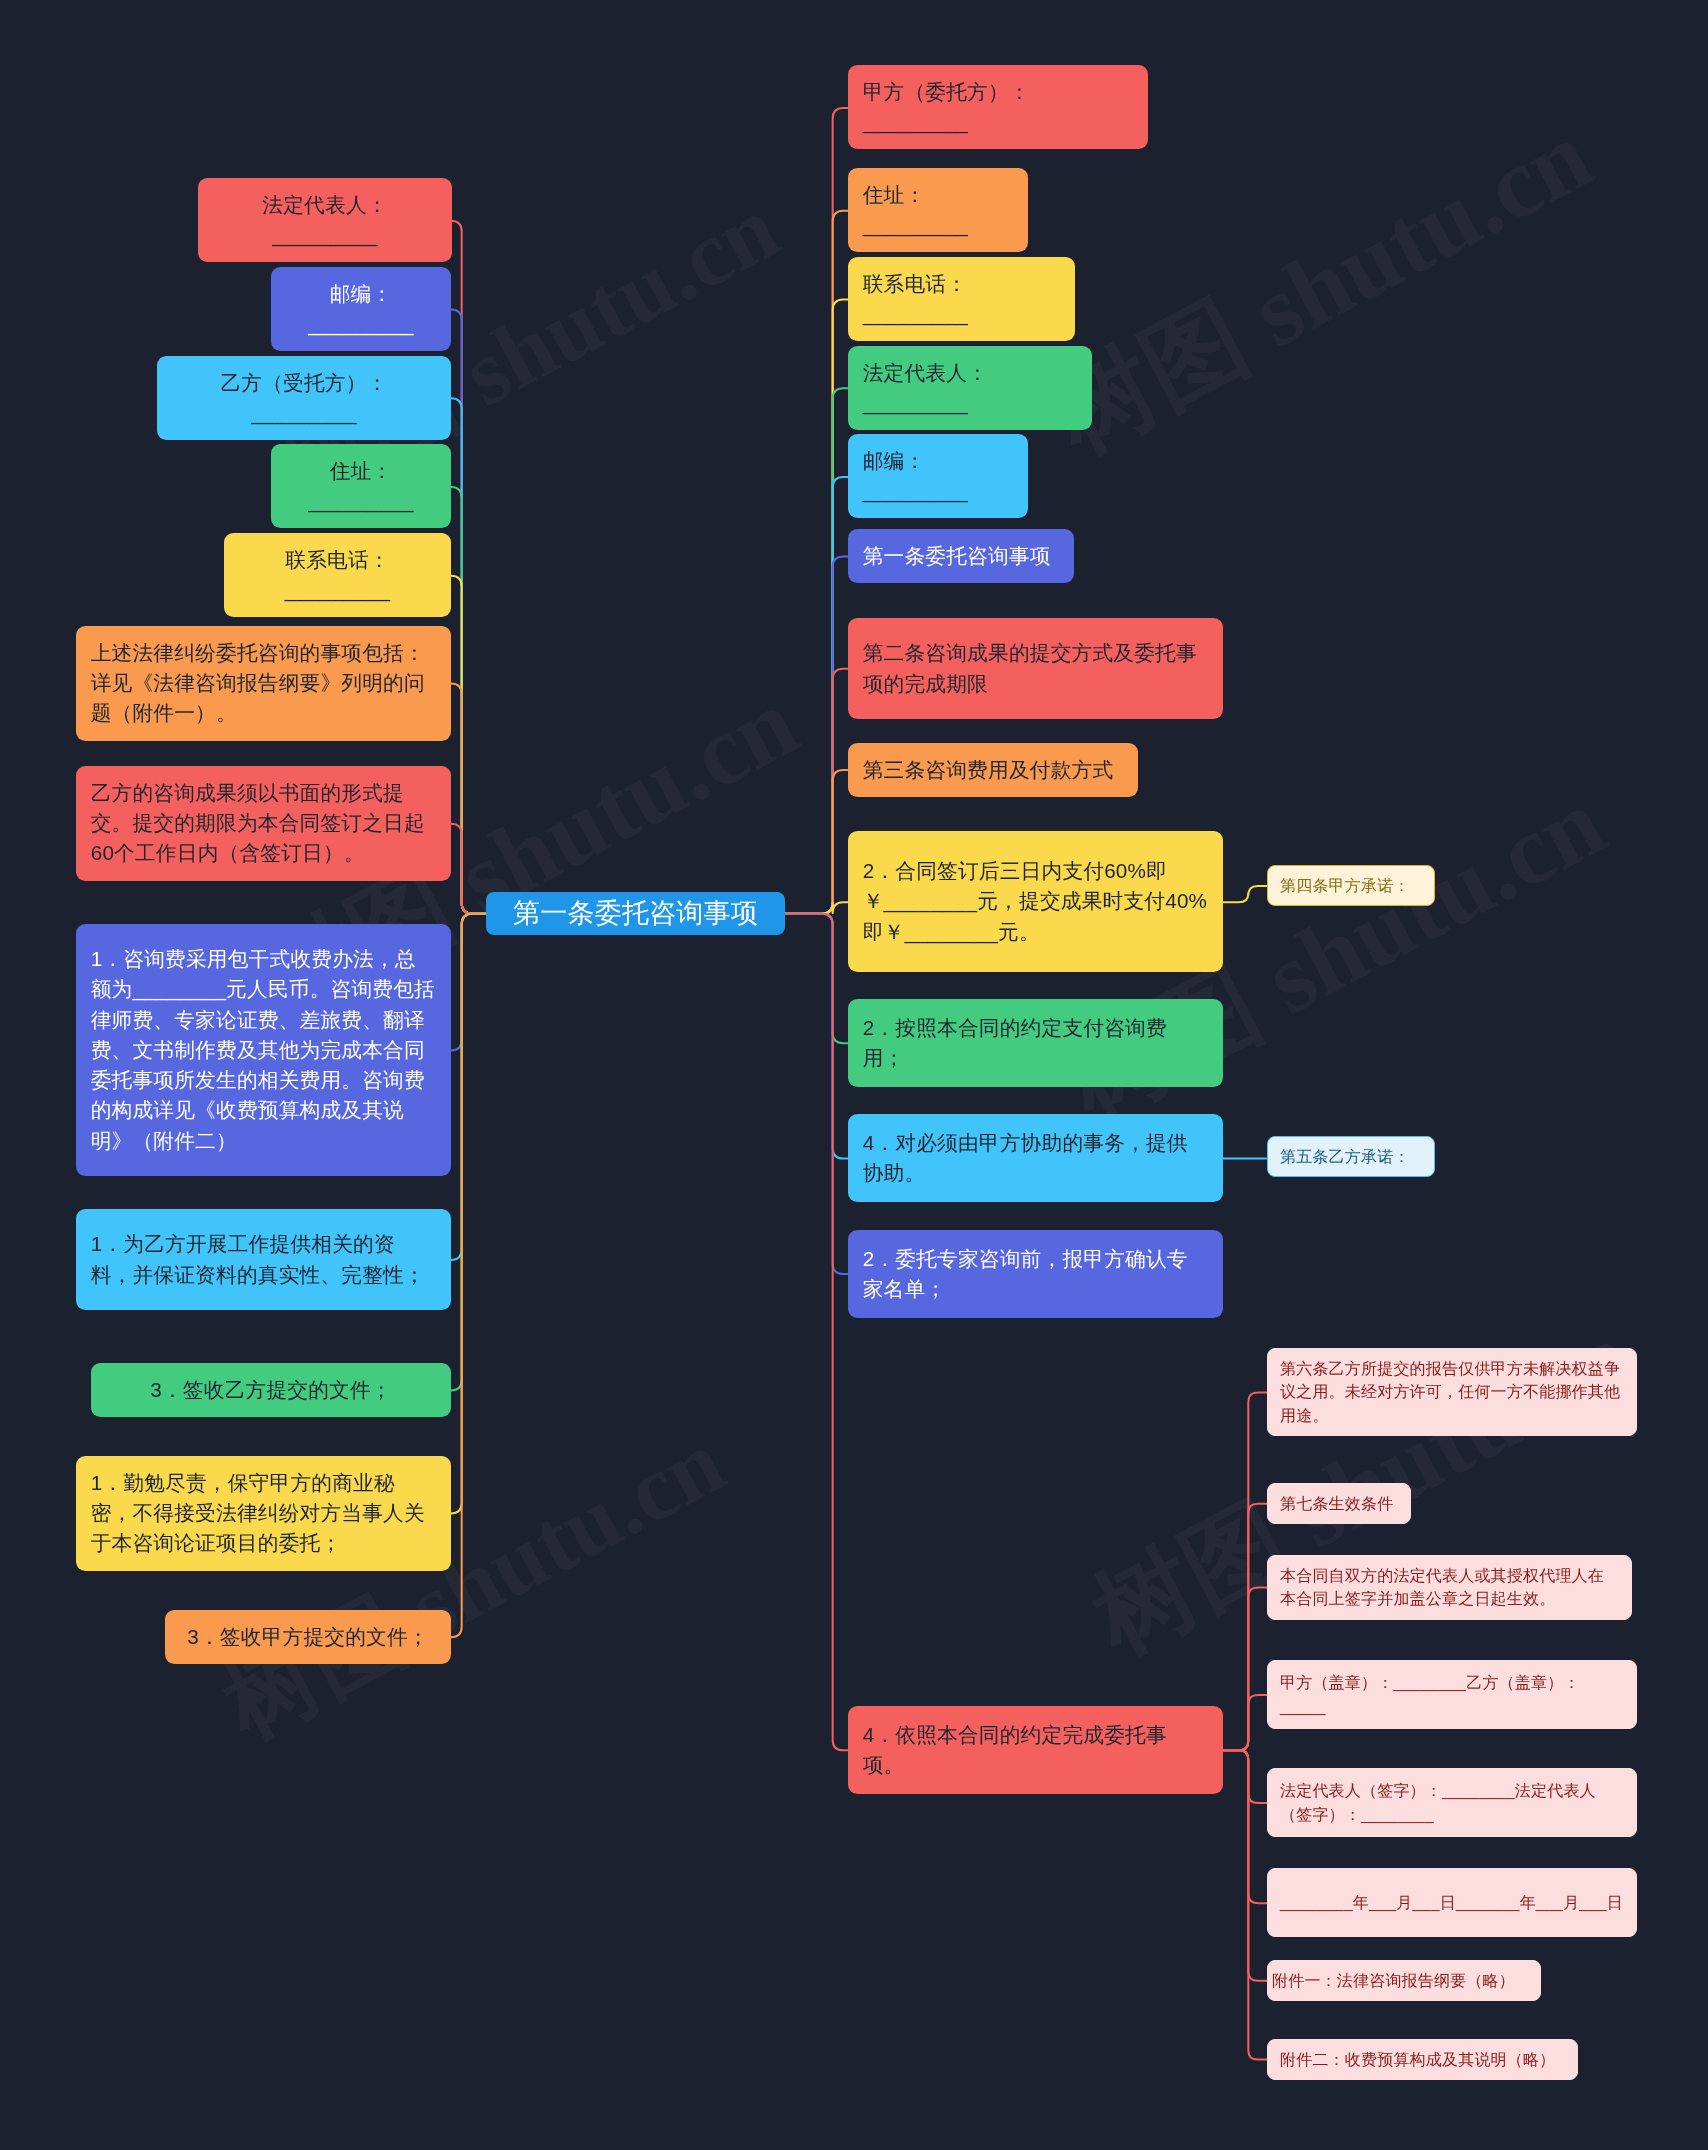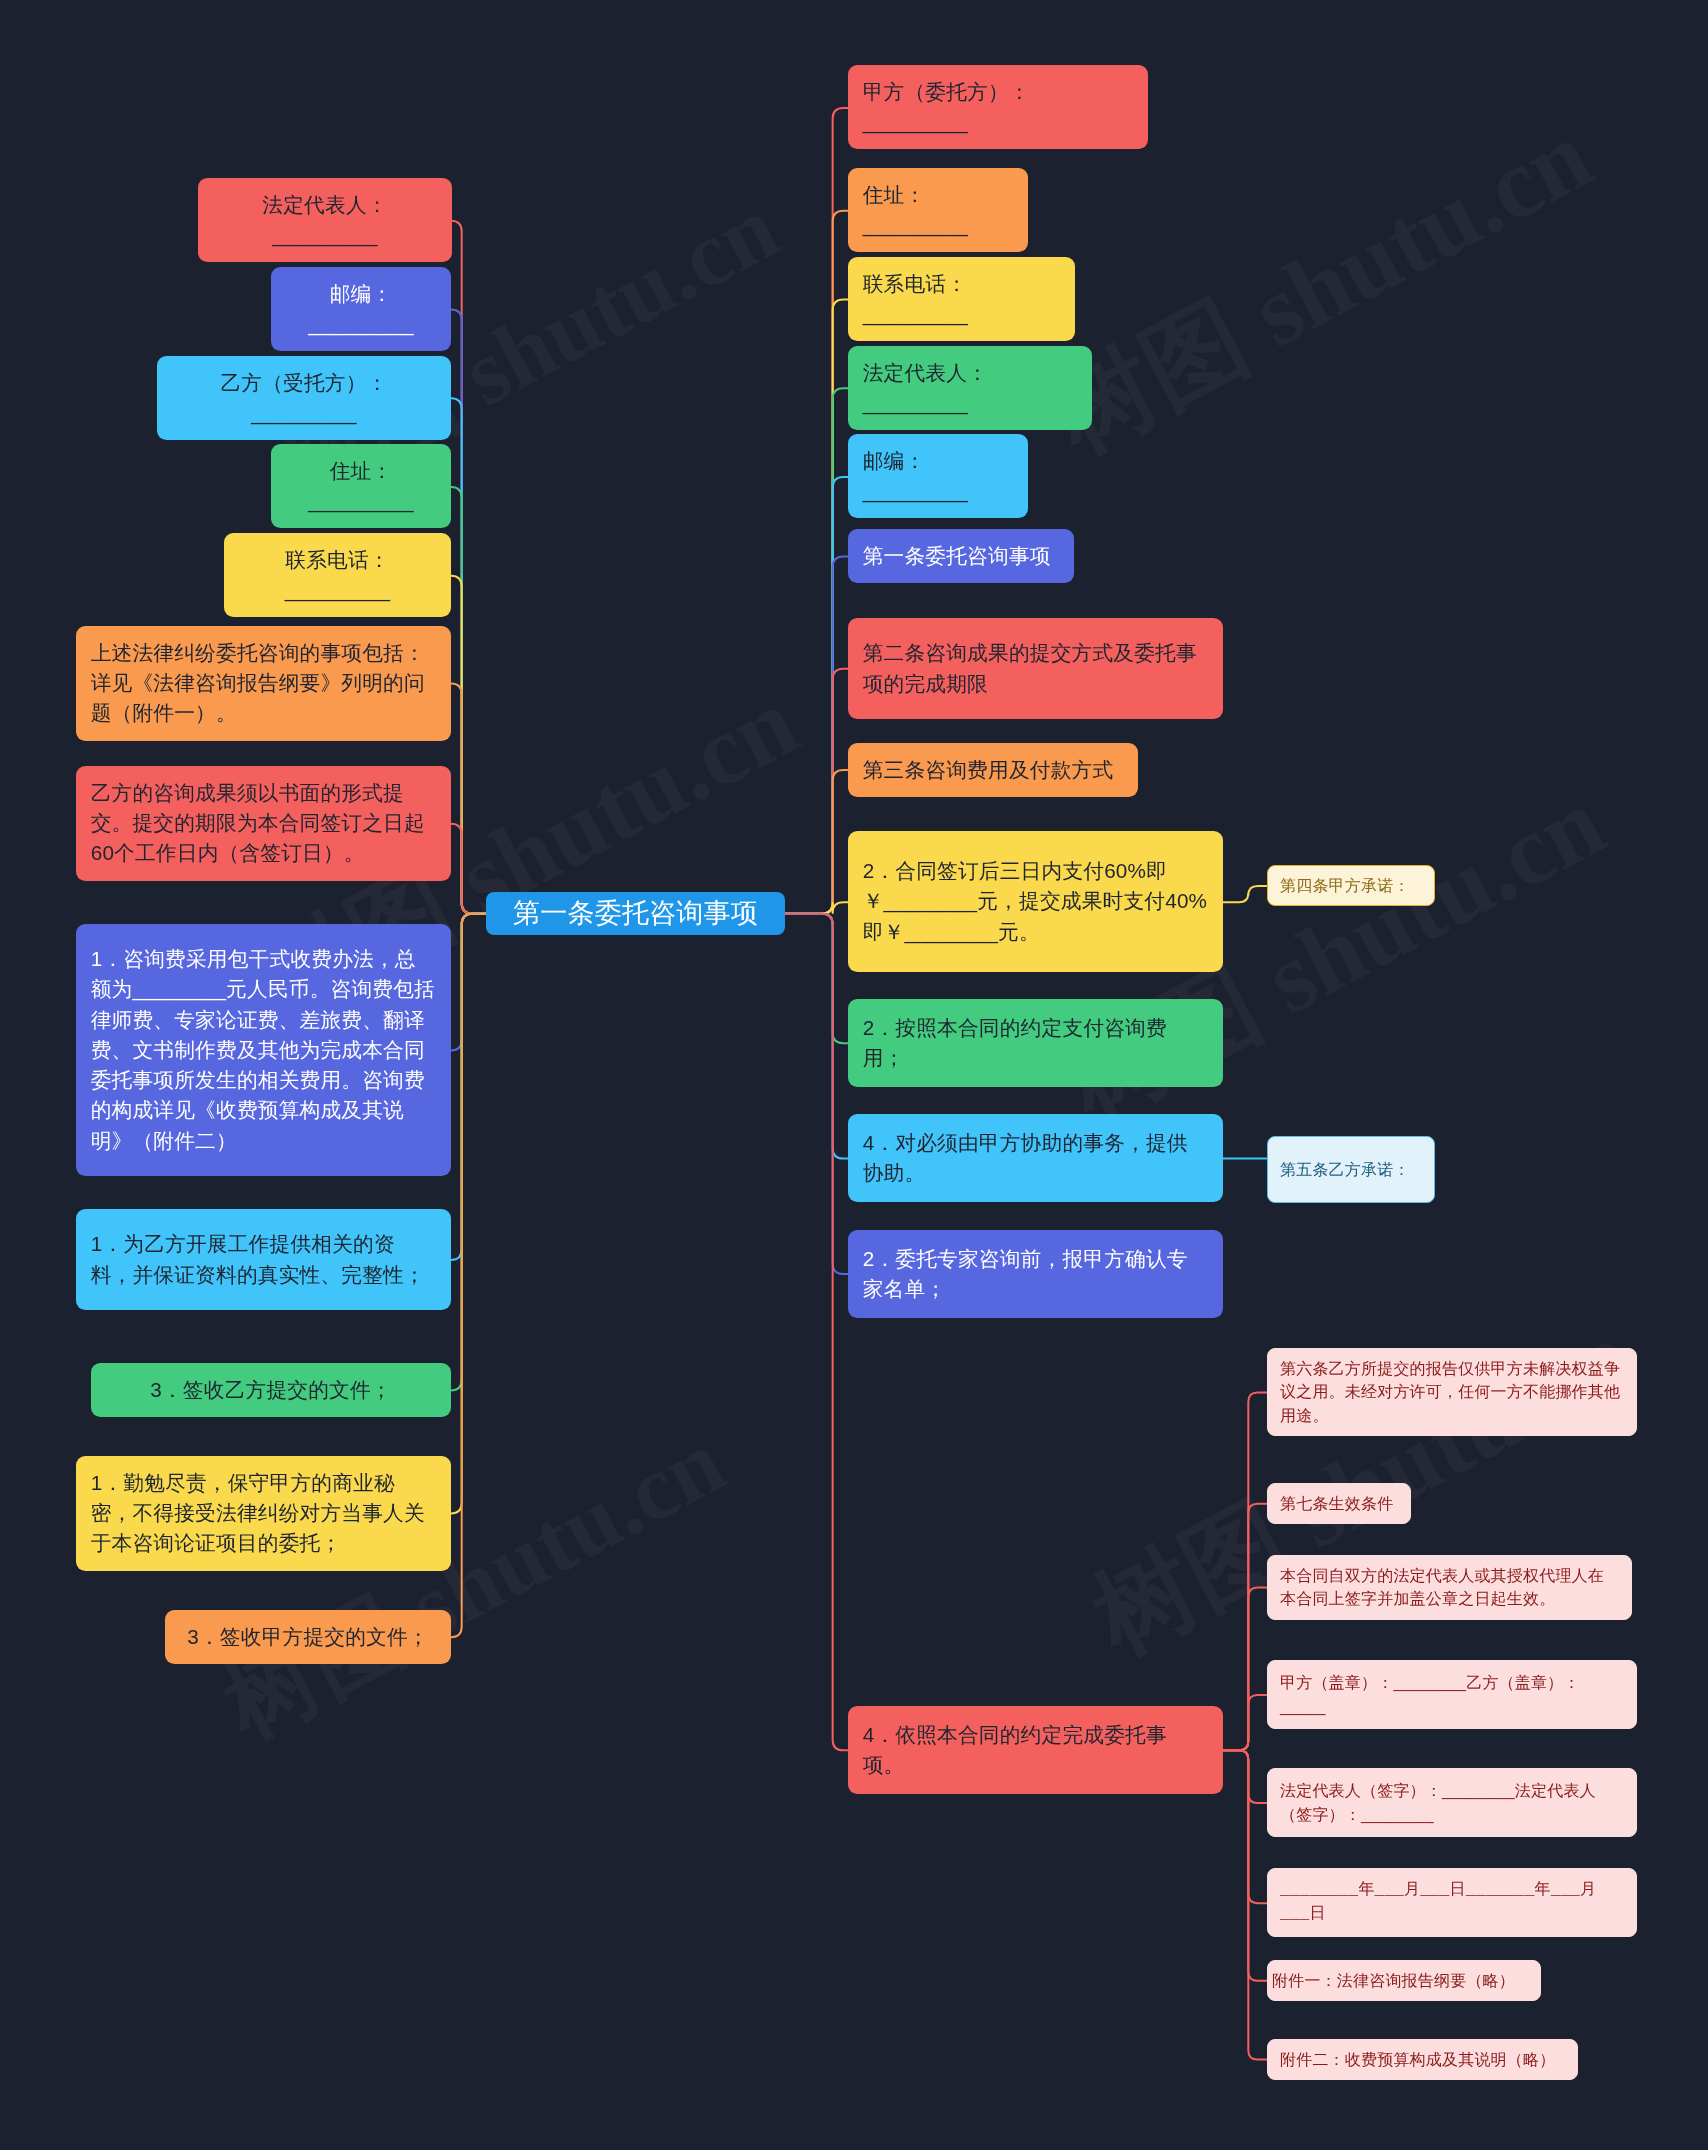--- a/index.html
+++ b/index.html
@@ -177,39 +177,39 @@
       </div>
       <div class="node light" style="left: 848px; top: 1230px; width: 375px; min-height: 88px; background: rgb(87, 103, 224); color: rgb(255, 255, 255);">
         <span class="txt">2．委托专家咨询前，报甲方确认专家名单；</span>
       </div>
       <div class="node dark" style="left: 848px; top: 1706px; width: 375px; min-height: 88px; background: rgb(244, 96, 94); color: rgb(30, 36, 48);">
         <span class="txt">4．依照本合同的约定完成委托事项。</span>
       </div>
       <div class="node dark" style="left: 1267px; top: 865px; width: 168px; min-height: 40px; background: rgb(252, 243, 216); border: 1.3px solid rgb(224, 179, 32); font-size: 16px; padding: 8px 12px; border-radius: 8px; color: rgb(138, 109, 20);">
         <span class="txt">第四条甲方承诺：</span>
       </div>
-      <div class="node dark" style="left: 1267px; top: 1136px; width: 168px; min-height: 40px; background: rgb(226, 242, 251); border: 1.3px solid rgb(86, 189, 234); font-size: 16px; padding: 21px 12px; border-radius: 8px; color: rgb(29, 93, 128);">
+      <div class="node dark" style="left: 1267px; top: 1136px; width: 168px; min-height: 40px; background: rgb(226, 242, 251); border: 1.3px solid rgb(86, 189, 234); font-size: 16px; padding: 8px 12px; border-radius: 8px; color: rgb(29, 93, 128);">
         <span class="txt">第五条乙方承诺：</span>
       </div>
       <div class="node dark" style="left: 1267px; top: 1348px; width: 370px; min-height: 83px; background: rgb(251, 222, 221); border: 1.3px solid rgb(251, 222, 221); font-size: 16px; padding: 8px 12px; border-radius: 8px; color: rgb(139, 26, 26);">
         <span class="txt">第六条乙方所提交的报告仅供甲方未解决权益争议之用。未经对方许可，任何一方不能挪作其他用途。</span>
       </div>
       <div class="node dark" style="left: 1267px; top: 1483px; width: 144px; min-height: 40px; background: rgb(251, 222, 221); border: 1.3px solid rgb(251, 222, 221); font-size: 16px; padding: 8px 12px; border-radius: 8px; color: rgb(139, 26, 26);">
         <span class="txt">第七条生效条件</span>
       </div>
       <div class="node dark" style="left: 1267px; top: 1555px; width: 365px; min-height: 64px; background: rgb(251, 222, 221); border: 1.3px solid rgb(251, 222, 221); font-size: 16px; padding: 8px 12px; border-radius: 8px; color: rgb(139, 26, 26);">
         <span class="txt">本合同自双方的法定代表人或其授权代理人在本合同上签字并加盖公章之日起生效。</span>
       </div>
       <div class="node dark" style="left: 1267px; top: 1660px; width: 370px; min-height: 69px; background: rgb(251, 222, 221); border: 1.3px solid rgb(251, 222, 221); font-size: 16px; padding: 8px 12px; border-radius: 8px; color: rgb(139, 26, 26);">
         <span class="txt">甲方（盖章）：________乙方（盖章）：_____</span>
       </div>
       <div class="node dark" style="left: 1267px; top: 1768px; width: 370px; min-height: 69px; background: rgb(251, 222, 221); border: 1.3px solid rgb(251, 222, 221); font-size: 16px; padding: 8px 12px; border-radius: 8px; color: rgb(139, 26, 26);">
         <span class="txt">法定代表人（签字）：________法定代表人（签字）：________</span>
       </div>
-      <div class="node dark" style="left: 1267px; top: 1868px; width: 370px; min-height: 69px; background: rgb(251, 222, 221); border: 1.3px solid rgb(251, 222, 221); font-size: 16px; padding: 0 12px; border-radius: 8px; color: rgb(139, 26, 26); font-family: Liberation Mono, monospace;">
+      <div class="node dark" style="left: 1267px; top: 1868px; width: 370px; min-height: 69px; background: rgb(251, 222, 221); border: 1.3px solid rgb(251, 222, 221); font-size: 16px; padding: 0 12px; border-radius: 8px; color: rgb(139, 26, 26);">
         <span class="txt">________年___月___日_______年___月___日</span>
       </div>
       <div class="node dark" style="left: 1267px; top: 1960px; width: 274px; min-height: 40px; background: rgb(251, 222, 221); border: 1.3px solid rgb(251, 222, 221); font-size: 16px; padding: 8px 4px; border-radius: 8px; color: rgb(139, 26, 26);">
         <span class="txt">附件一：法律咨询报告纲要（略）</span>
       </div>
       <div class="node dark" style="left: 1267px; top: 2039px; width: 311px; min-height: 40px; background: rgb(251, 222, 221); border: 1.3px solid rgb(251, 222, 221); font-size: 16px; padding: 8px 12px; border-radius: 8px; color: rgb(139, 26, 26);">
         <span class="txt">附件二：收费预算构成及其说明（略）</span>
       </div>
       <div class="node rootnode c" style="left: 486px; top: 892px; width: 299px; height: 43px; background: rgb(31, 150, 232);">
         <span class="txt">第一条委托咨询事项</span>

